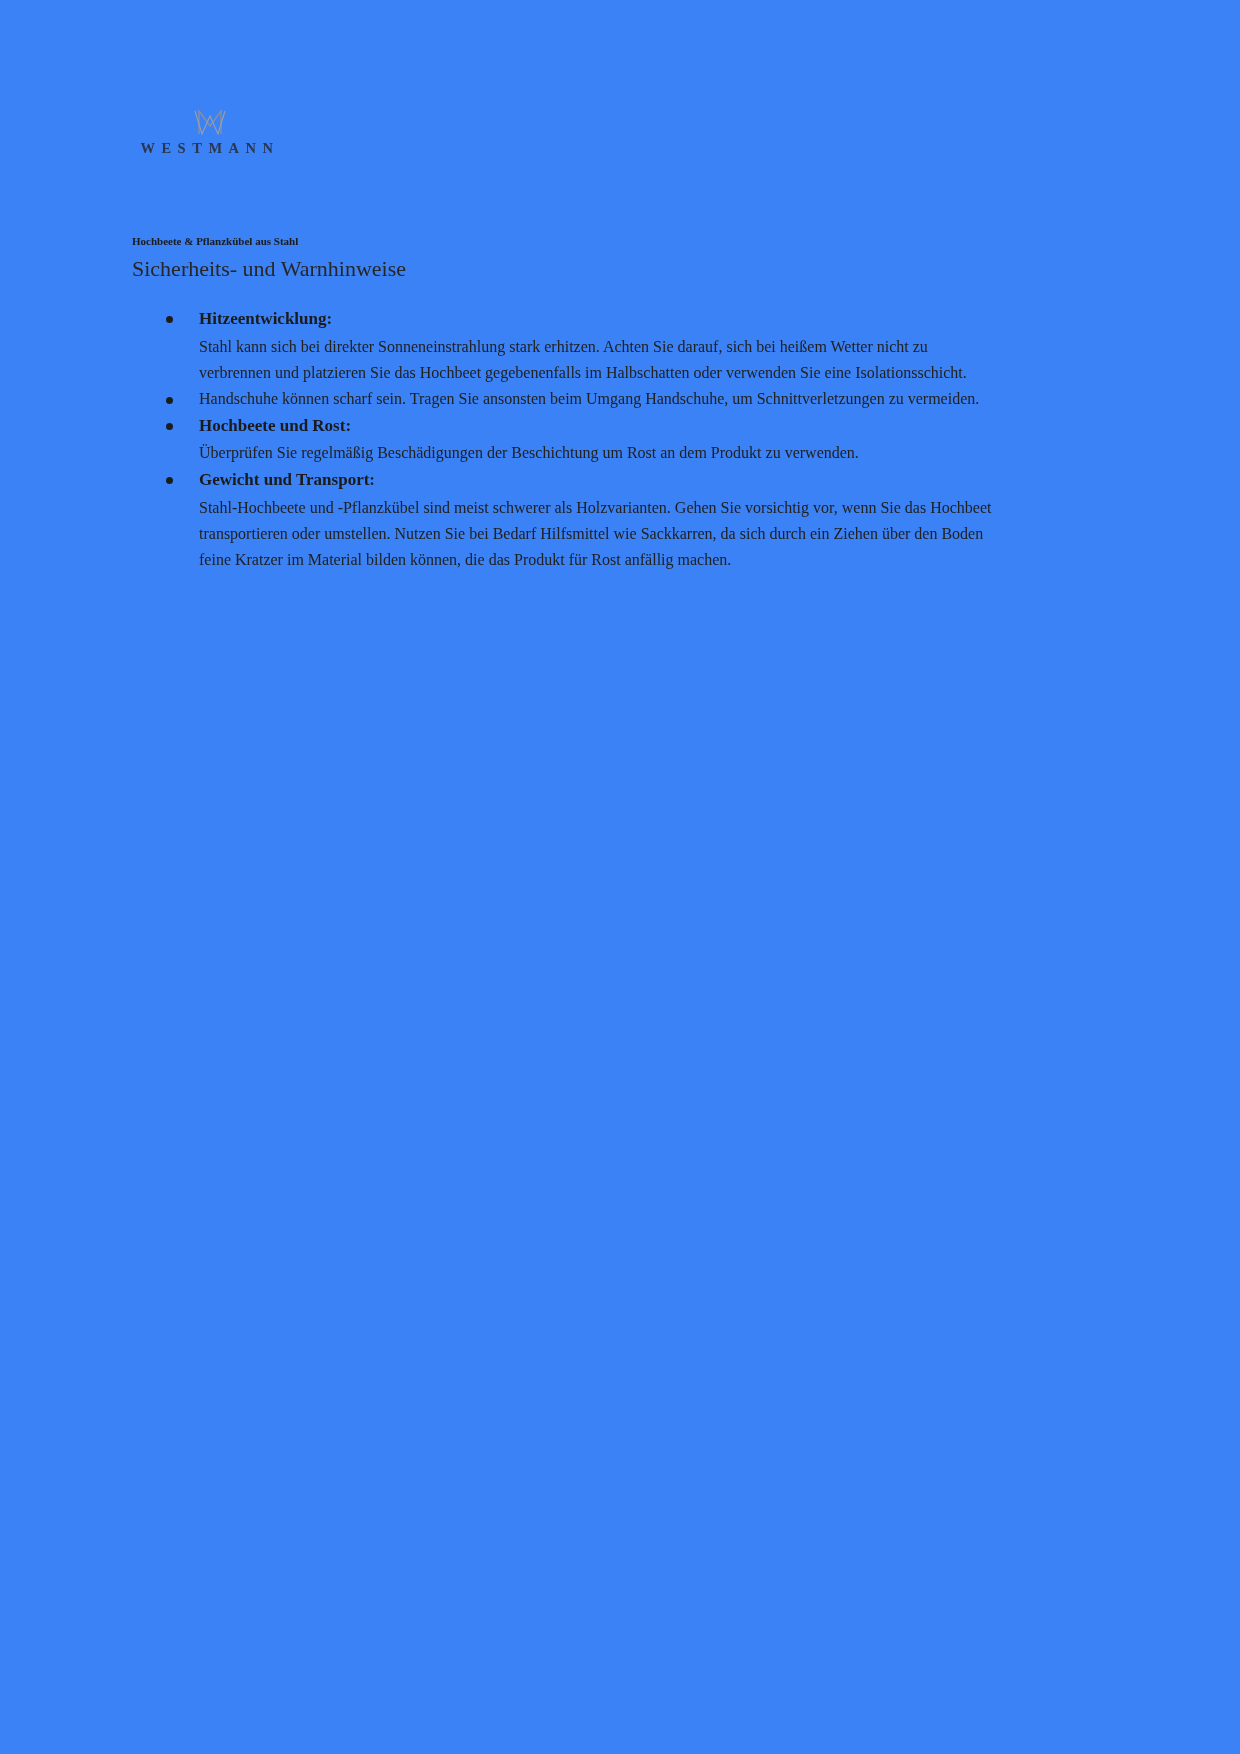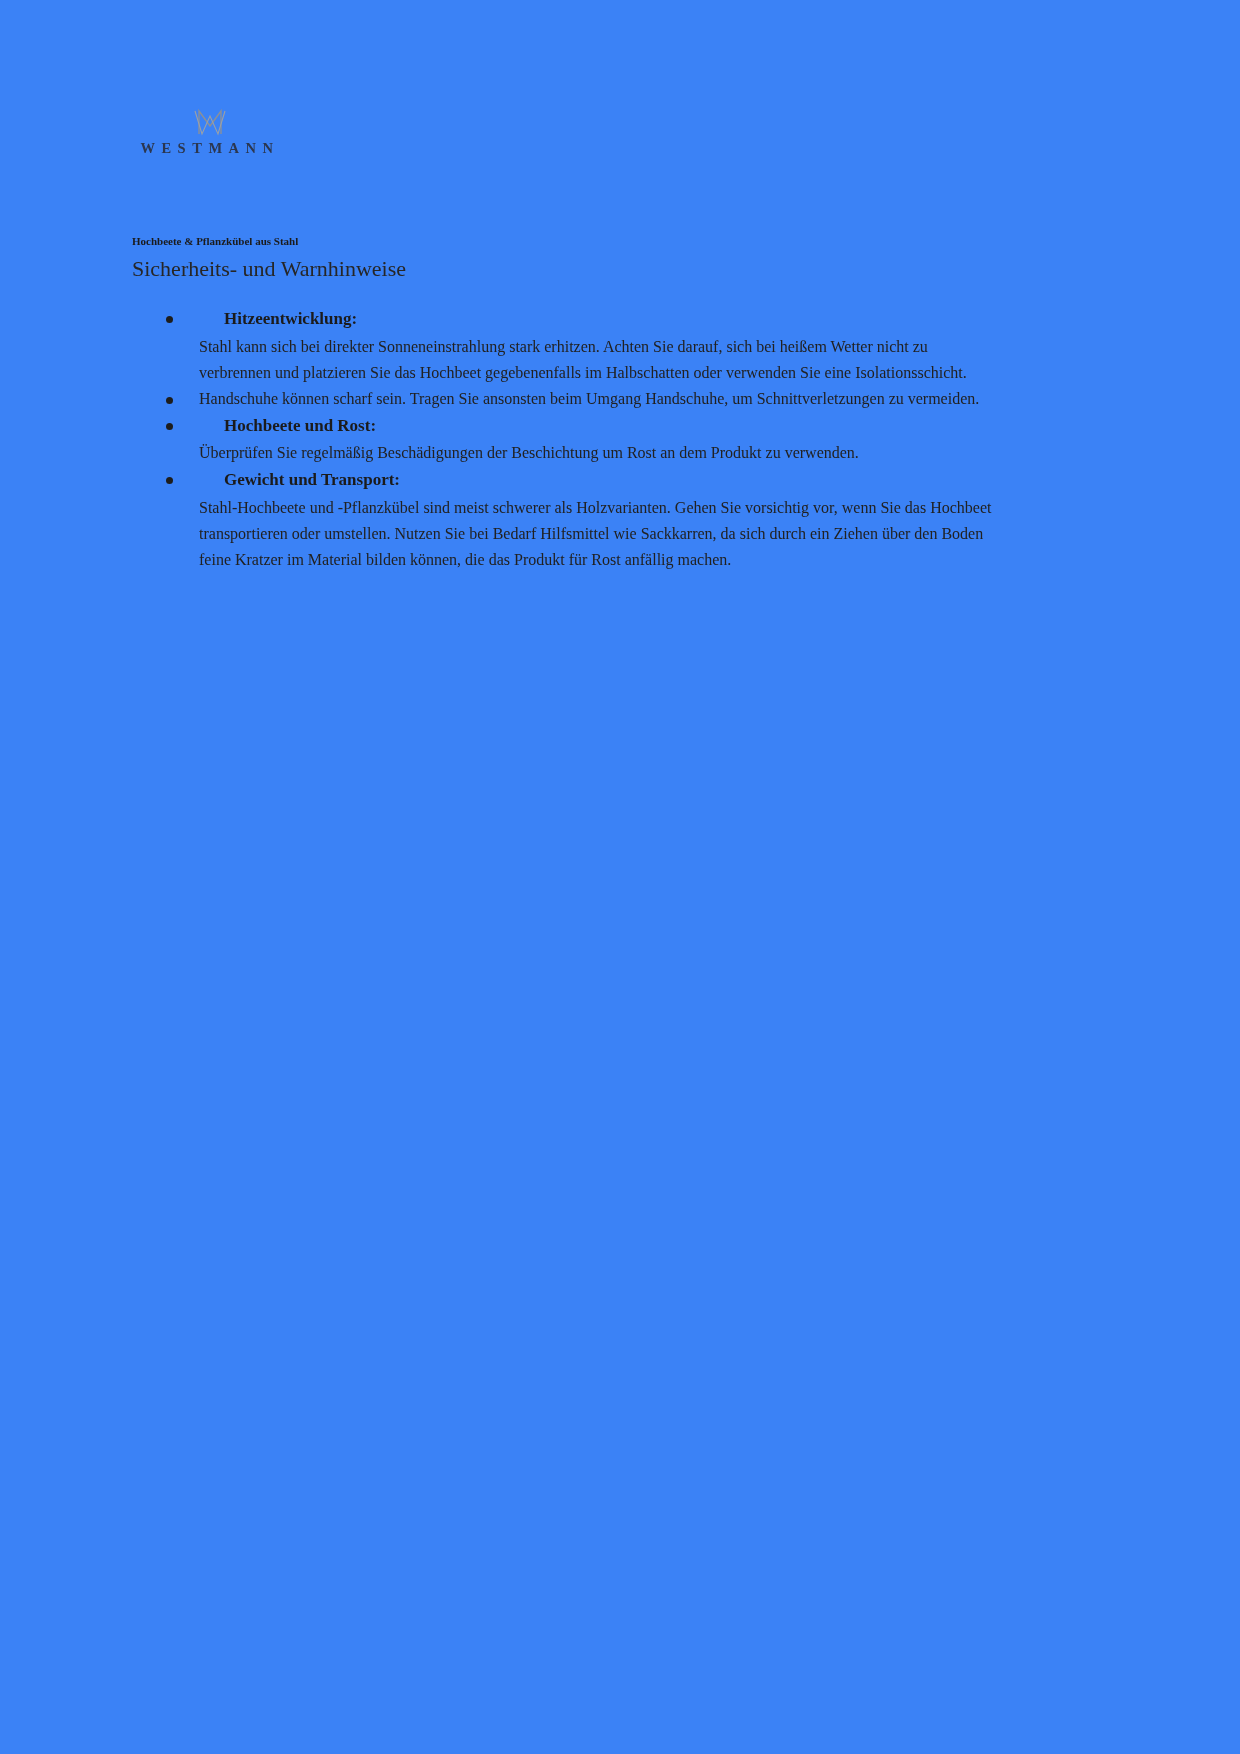--- a/index.html
+++ b/index.html
@@ -79,21 +79,20 @@
     height: 7px;
     border-radius: 50%;
     background: #1d1d1d;
   }
   .warning-heading {
     display: block;
     font-size: 17px;
     font-weight: 700;
     line-height: 28.5px;
     color: #1b1b1b;
-    margin-left: 25px;
   }
   .warning-body {
     display: block;
     font-size: 16px;
     font-weight: 400;
     line-height: 26px;
     color: #212121;
     max-width: 800px;
   }
 </style>

